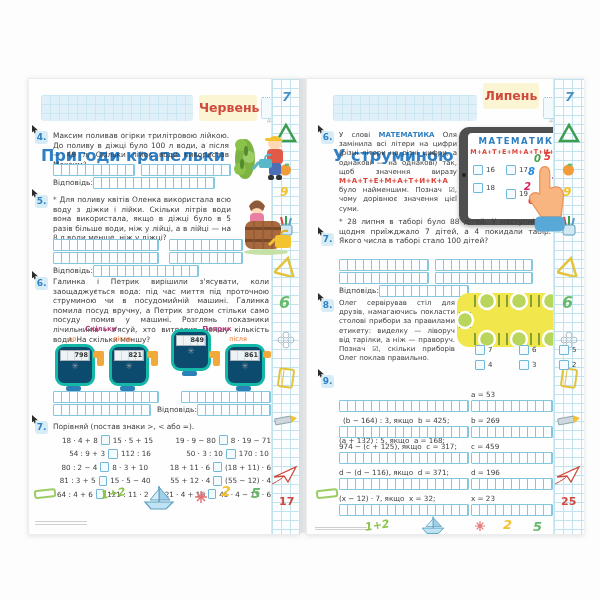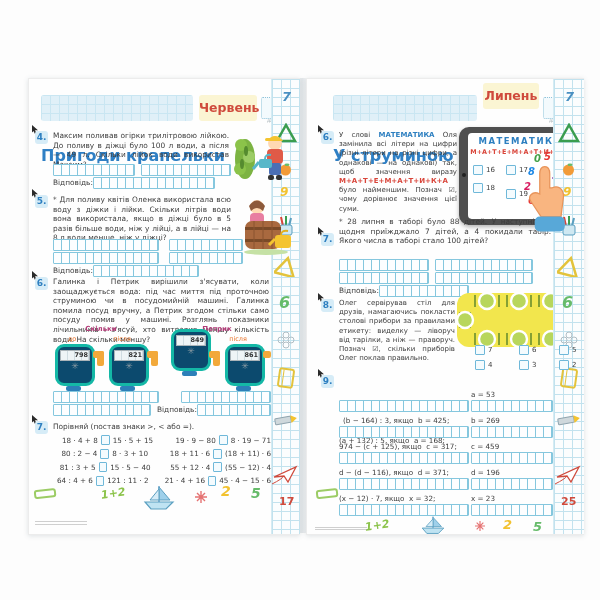--- a/index.html
+++ b/index.html
@@ -179,20 +179,29 @@
     <div class="cmp-row" style="margin-bottom:3.5px;">
       <span class="cmp-a">18 · 4 + 8</span>
         <span class="cbx" style="margin:0 3px;"></span>
         <span class="cmp-b">15 · 5 + 15</span>
       <span class="cmp-gap"></span>
       <span class="cmp-c">19 · 9 − 80</span>
         <span class="cbx" style="margin:0 3px;"></span>
         <span class="cmp-d">8 · 19 − 71</span>
     </div>
     <div class="cmp-row" style="margin-bottom:3.5px;">
+      <span class="cmp-a">54 : 9 + 3</span>
+        <span class="cbx" style="margin:0 3px;"></span>
+        <span class="cmp-b">112 : 16</span>
+      <span class="cmp-gap"></span>
+      <span class="cmp-c">50 · 3 : 10</span>
+        <span class="cbx" style="margin:0 3px;"></span>
+        <span class="cmp-d">170 : 10</span>
+    </div>
+    <div class="cmp-row" style="margin-bottom:3.5px;">
       <span class="cmp-a">80 : 2 − 4</span>
         <span class="cbx" style="margin:0 3px;"></span>
         <span class="cmp-b">8 · 3 + 10</span>
       <span class="cmp-gap"></span>
       <span class="cmp-c">18 + 11 · 6</span>
         <span class="cbx" style="margin:0 3px;"></span>
         <span class="cmp-d">(18 + 11) · 6</span>
     </div>
     <div class="cmp-row" style="margin-bottom:3.5px;">
       <span class="cmp-a">81 : 3 + 5</span>

